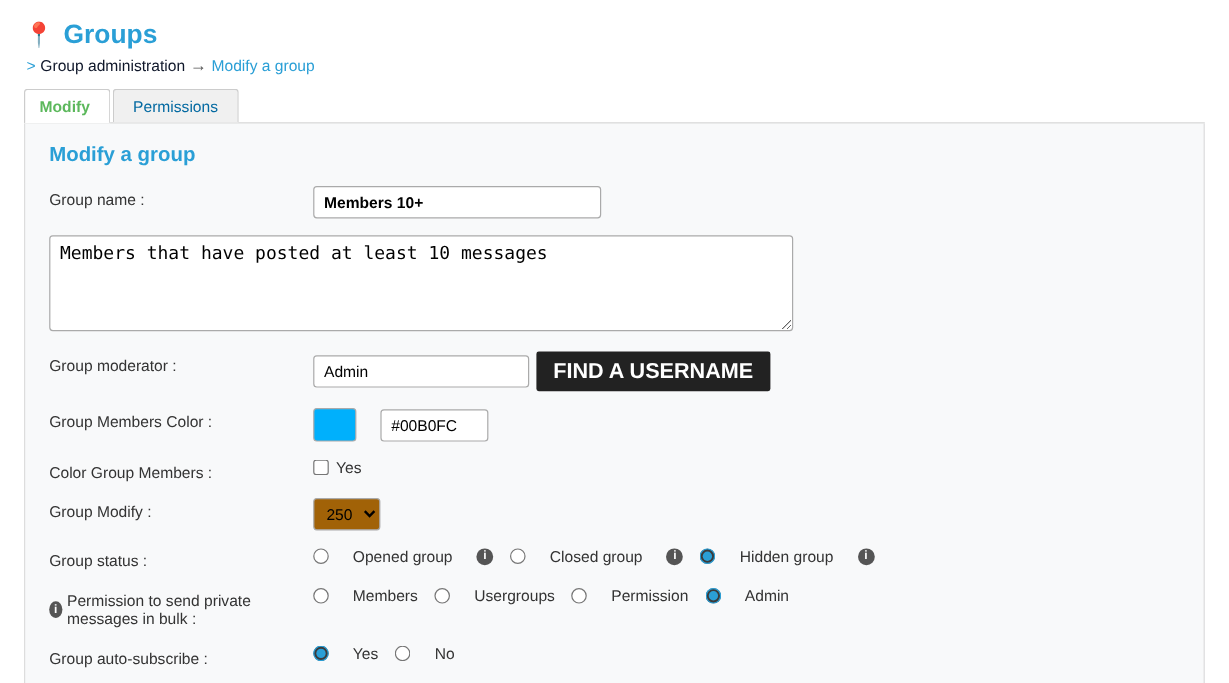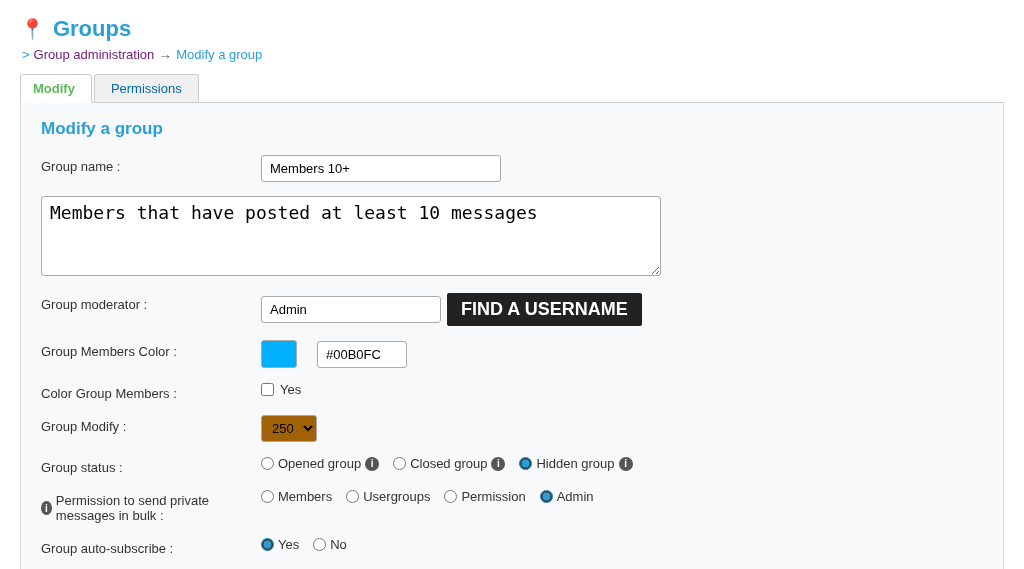--- a/index.html
+++ b/index.html
@@ -33,21 +33,21 @@
     }
     .breadcrumb {
       font-size: 13px;
       color: #2a9fd6;
       display: flex;
       align-items: center;
       gap: 4px;
       margin-left: 2px;
     }
     .breadcrumb a {
-      color: #701a75;
+      color: #0f172a;
       text-decoration: none;
     }
     .breadcrumb .arrow {
       color: #555;
       font-size: 14px;
     }
     .breadcrumb .current {
       color: #2a9fd6;
     }
     .tabs {
@@ -106,28 +106,29 @@
       border: 1px solid #aaa;
       border-radius: 3px;
       padding: 5px 8px;
       font-size: 13px;
       outline: none;
     }
     textarea {
       border: 1px solid #aaa;
       border-radius: 3px;
       padding: 5px 8px;
-      font-size: 18px;
+      font-size: 15px;
       width: 620px;
       height: 80px;
       resize: vertical;
       outline: none;
     }
     .group-name-input {
       width: 240px;
+      font-weight: bold;
     }
     .moderator-row {
       display: flex;
       align-items: center;
       gap: 6px;
     }
     .moderator-input {
       width: 180px;
     }
     .find-btn {
@@ -170,21 +171,21 @@
     }
     .radio-group {
       display: flex;
       align-items: center;
       gap: 14px;
       flex-wrap: wrap;
     }
     .radio-item {
       display: flex;
       align-items: center;
-      gap: 4px;
+      gap: 20px;
       font-size: 13px;
     }
     .info-icon {
       display: inline-flex;
       align-items: center;
       justify-content: center;
       width: 14px;
       height: 14px;
       background: #555;
       color: #fff;

